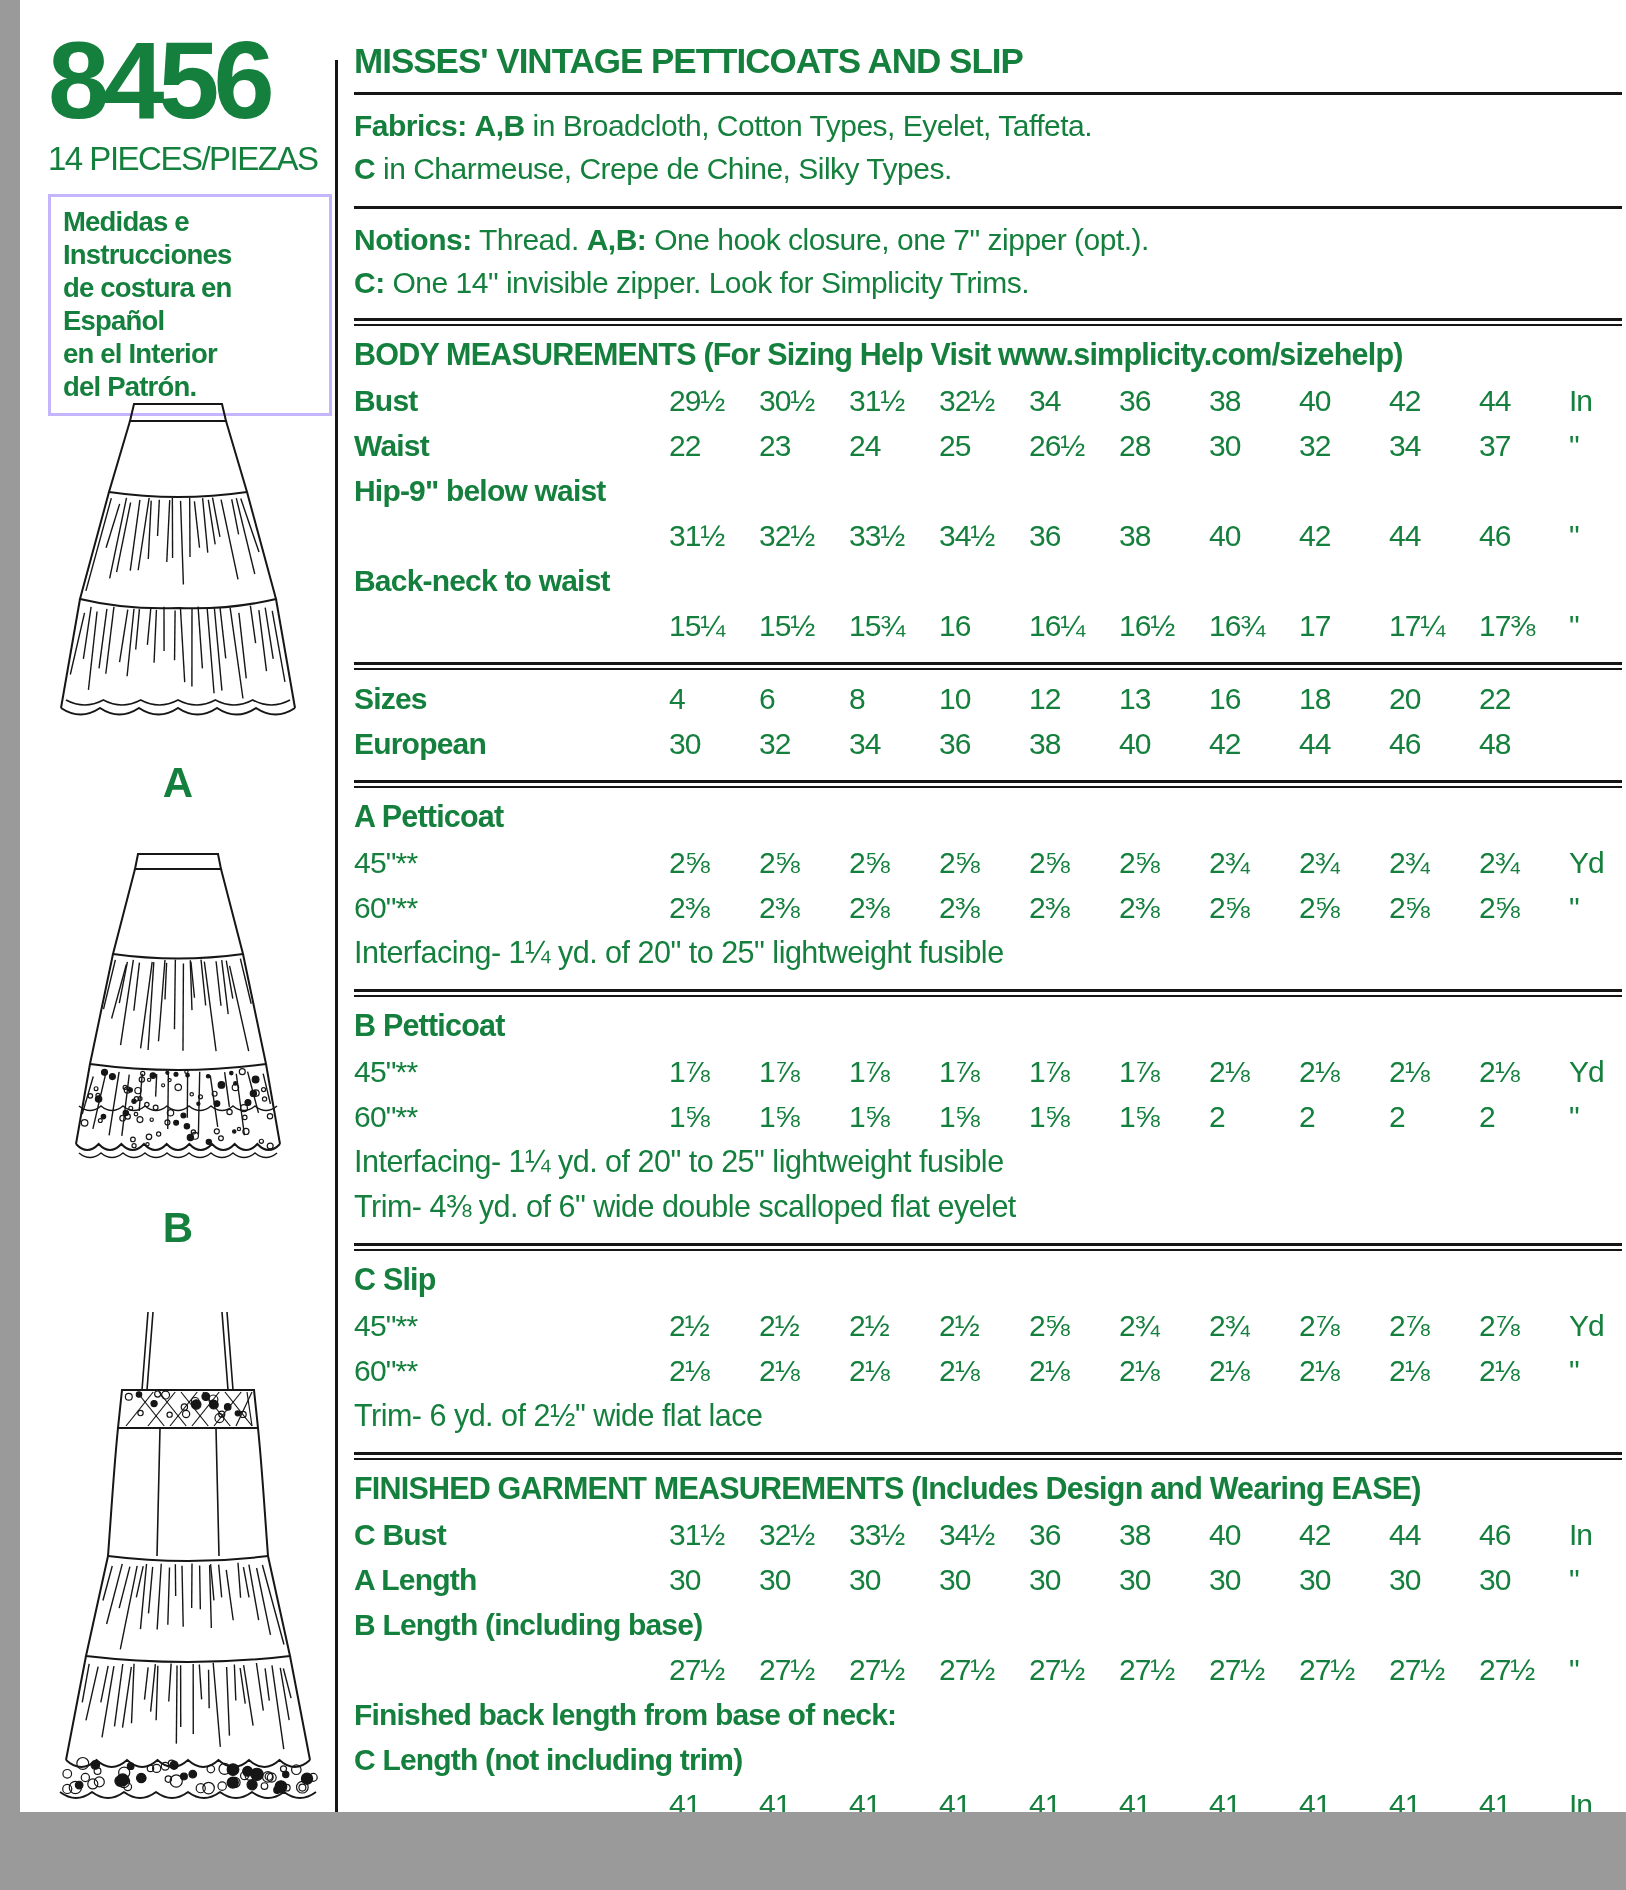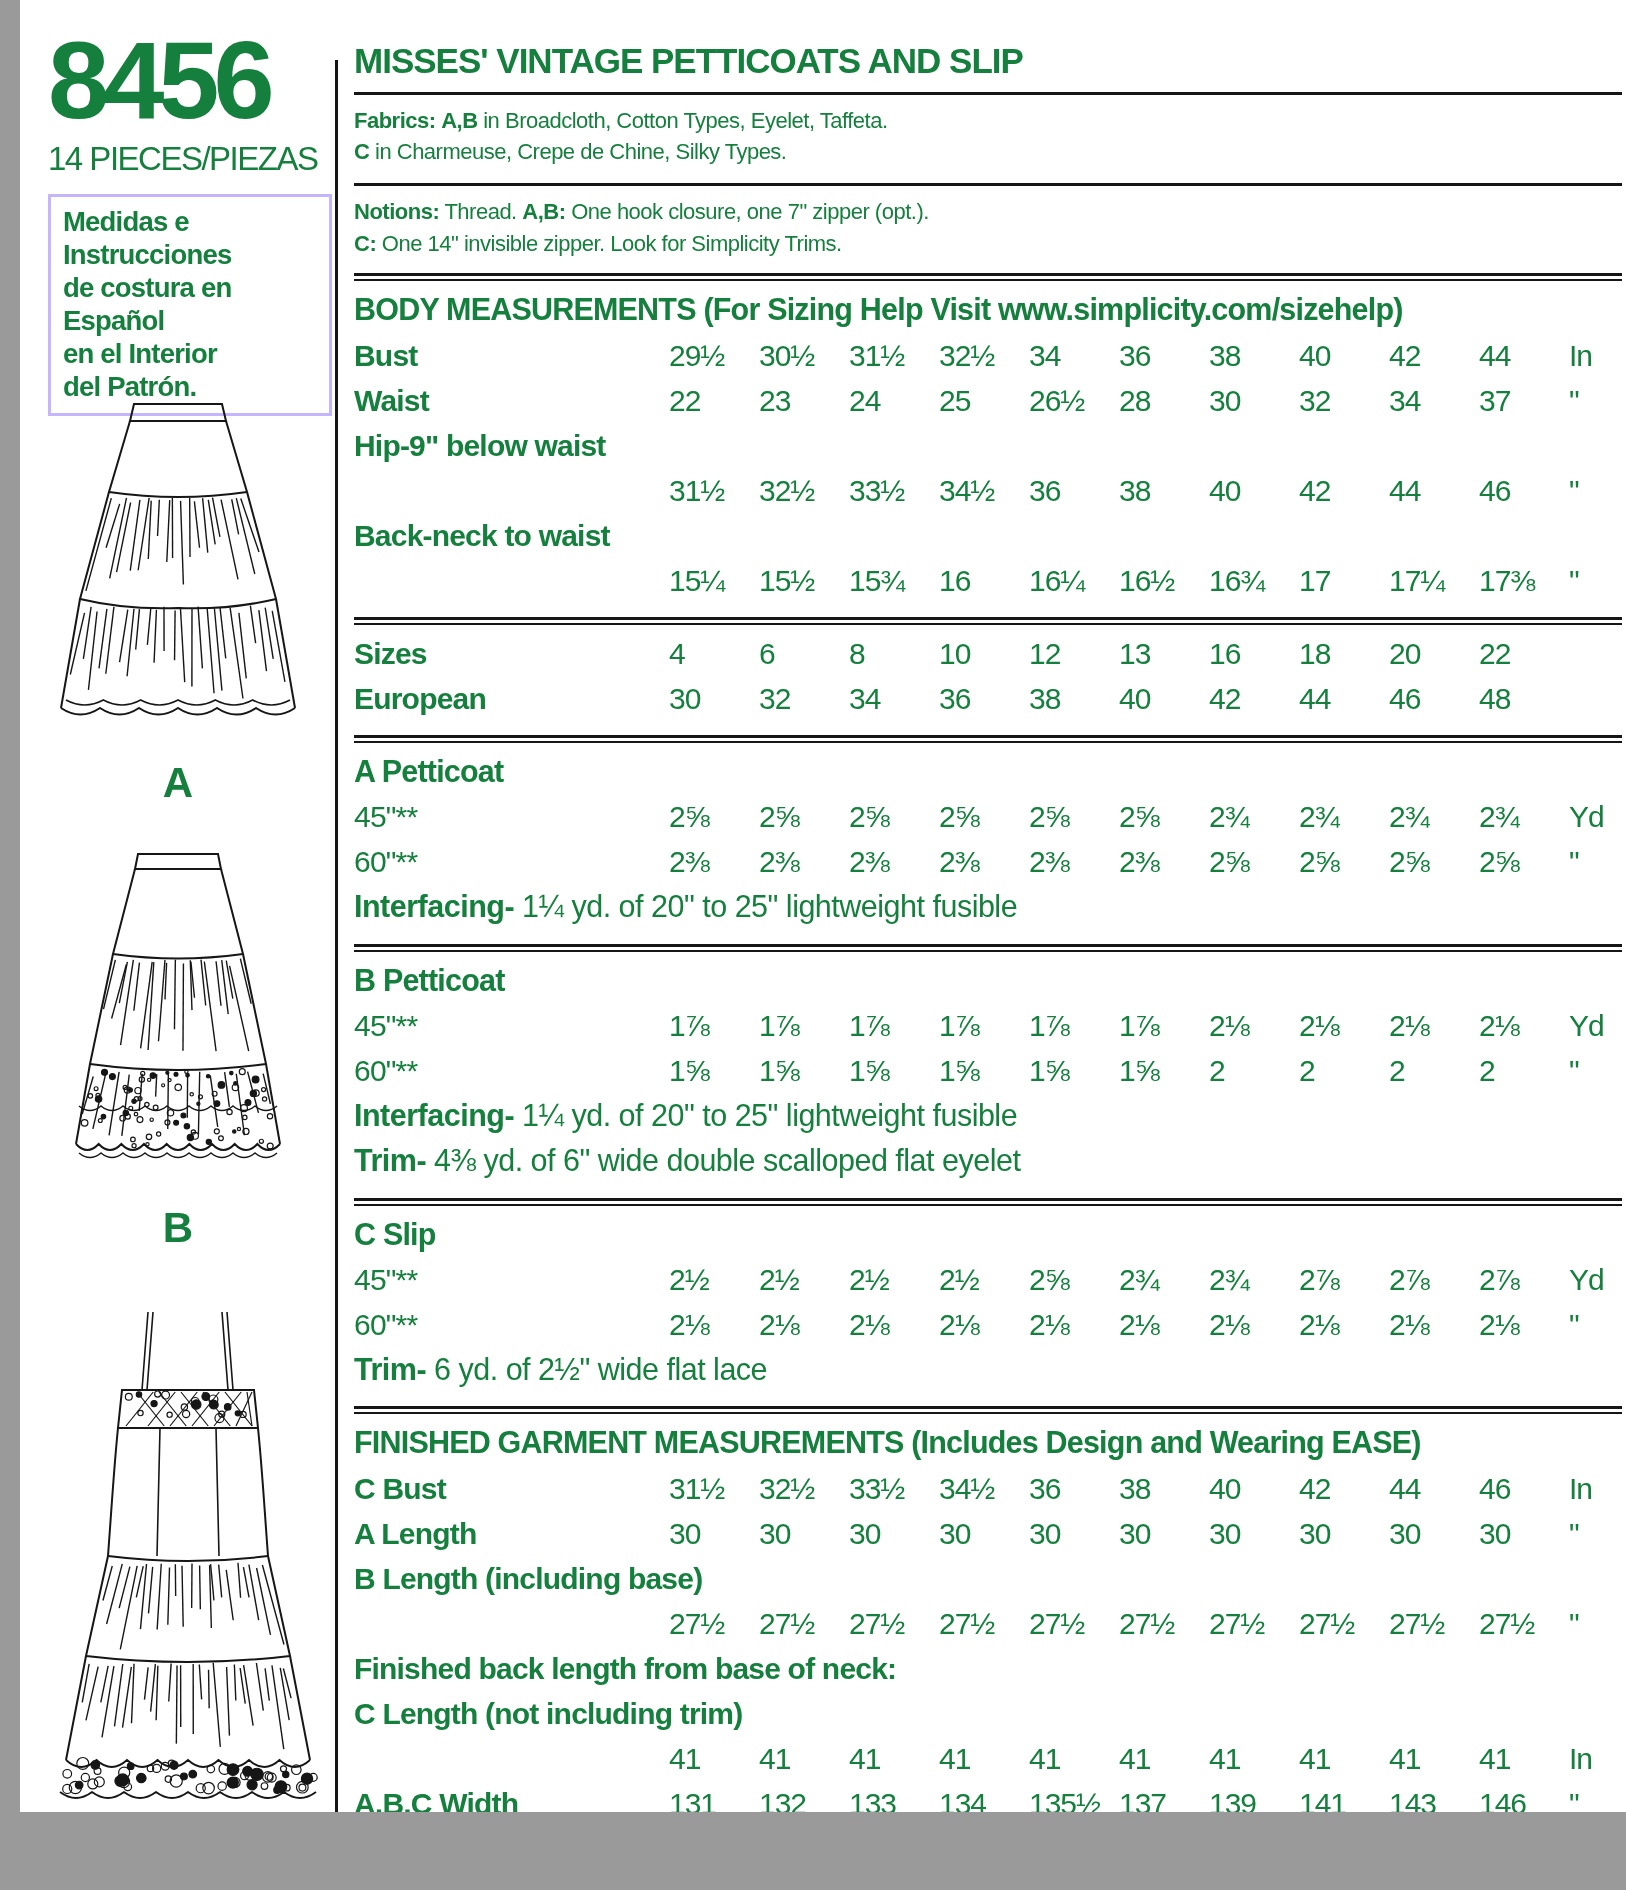--- a/index.html
+++ b/index.html
@@ -23,32 +23,32 @@
   #figA{left:18px;top:398px;width:280px;}
   #figB{left:18px;top:848px;width:280px;}
   #figC{left:10px;top:1302px;width:300px;}
   .ln{stroke:#161616;fill:none;}
 
   
   .rcol{position:absolute;left:334px;top:34px;width:1268px;}
   h1.title{font-size:35px;font-weight:700;letter-spacing:-1px;margin:6px 0 0 0;line-height:1.2;}
   .trule{border-top:3px solid #161616;margin:10px 0 8px 0;height:0;}
   .hrule{border-top:3px solid #161616;border-bottom:2px solid #161616;height:3px;margin:8px 0 6px 0;}
-  .tline{margin:0;font-size:22px;line-height:1.42;}
+  .tline{margin:0;font-size:30px;line-height:1.42;}
   .block{padding:2px 0 6px 0;}
   .msec{padding:0 0 6px 0;}
   .mheading{font-weight:700;font-size:30.5px;line-height:1.5;letter-spacing:-0.8px;}
   .mrow{display:grid;grid-template-columns:315px repeat(10,90px) 1fr;
         font-size:30px;line-height:1.5;align-items:baseline;}
   .mrow .mlabel{letter-spacing:-0.8px;}
   .mrow .mlabel.b{font-weight:700;}
   .mrow .mval{letter-spacing:-1px;}
   .mrow .munit{letter-spacing:-1px;}
   .mnote{font-size:30.5px;line-height:1.48;}
-  .mnote b{font-weight:700;}
+  .mnote b{font-weight:400;}
 </style>
 </head>
 <body>
 
 <div class="page">
 
   <div class="vrule left"></div>
   <div class="vrule right"></div>
 
   <div class="lcol">

